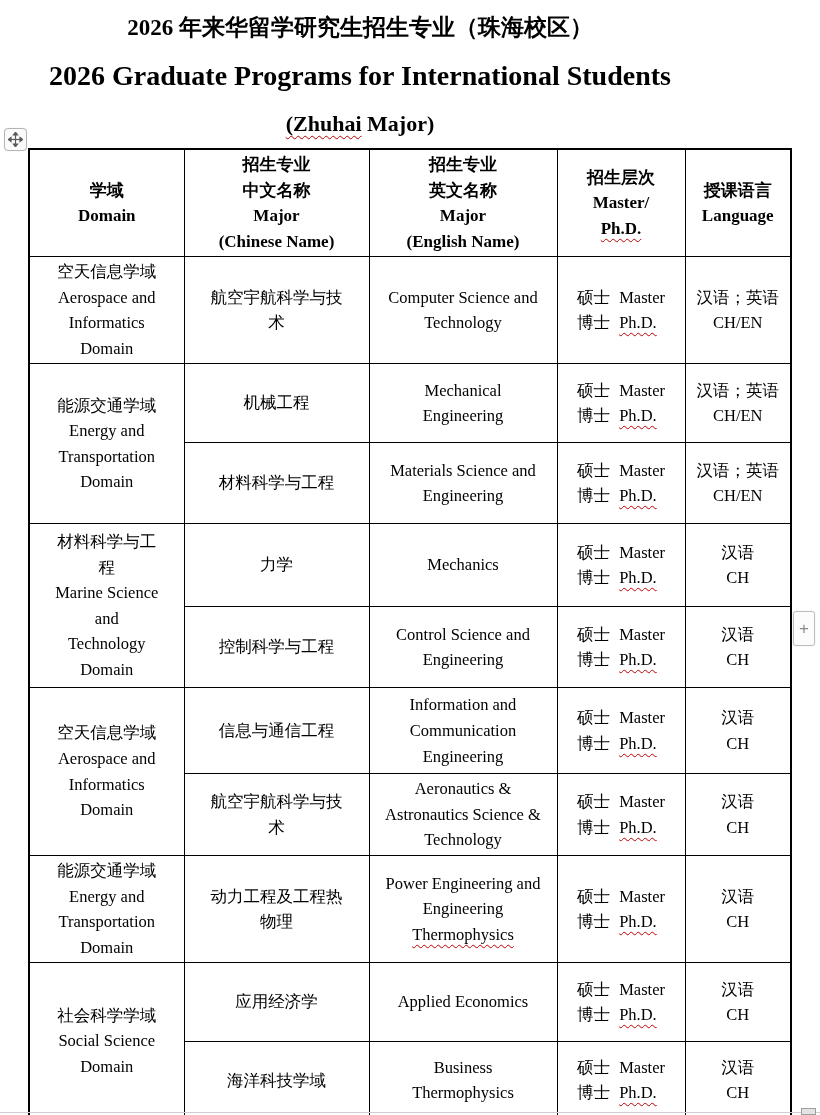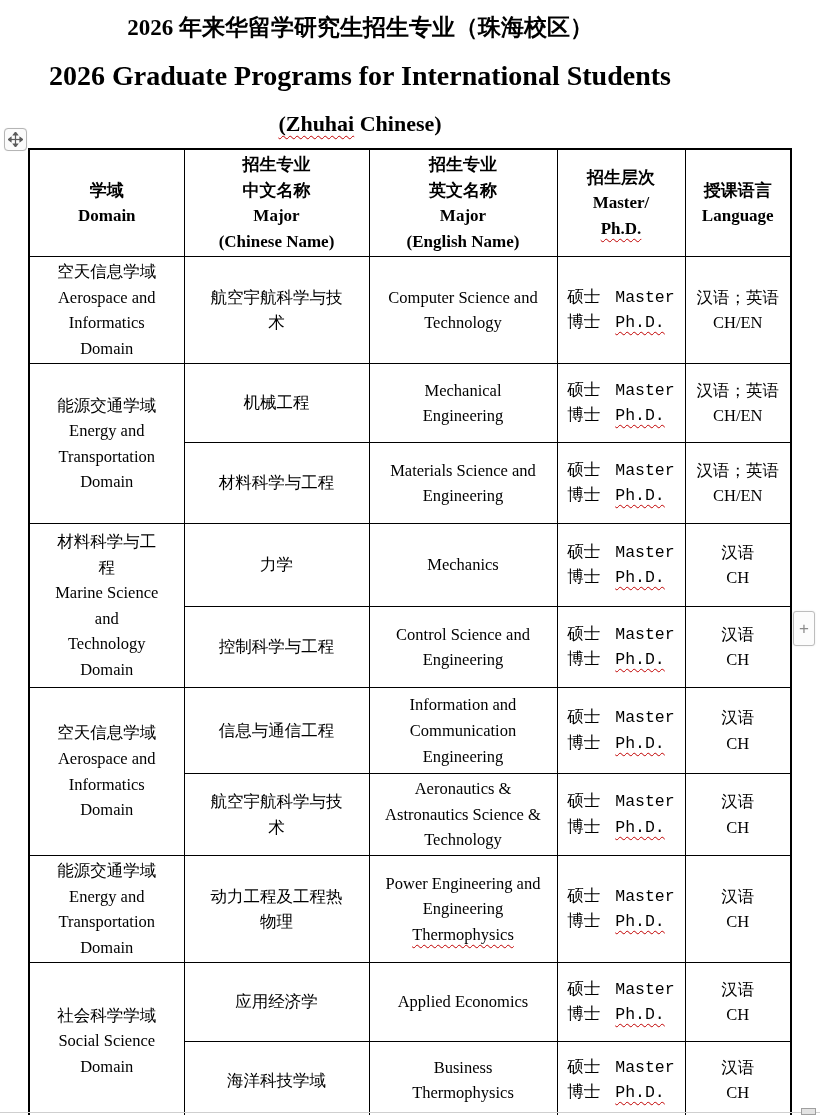--- a/index.html
+++ b/index.html
@@ -35,21 +35,21 @@
     vertical-align: middle; text-align: center;
     padding: 2px 25px;
     font-size: 16.5px; line-height: 1.55;
     overflow: hidden;
   }
   .programs th { font-weight: bold; font-size: 17px; line-height: 1.5; padding: 2px 5px; }
   td.cell-major-zh { padding: 2px 20px; }
   td.cell-major-en { padding: 2px 13px; }
   td.cell-level    { padding: 2px 4px; }
   td.cell-lang     { padding: 2px 4px; }
-  .level-wrap { display: inline-block; text-align: left; word-spacing: 5px; font-family: Liberation Mono, monospace; }
+  .level-wrap { display: inline-block; text-align: left; word-spacing: 5px; }
 
   
   .move-handle {
     position: absolute; left: 4px; top: 128px; width: 23px; height: 23px;
     border: 1px solid #b5b5b5; border-radius: 4px; background: #fbfbfb;
     display: flex; align-items: center; justify-content: center;
     box-shadow: 0 0 1px rgba(0,0,0,.12);
   }
 
   
@@ -67,21 +67,21 @@
   .hscroll-line { position: absolute; left: 0; top: 1112px; width: 820px; height: 1px; background: #cfcfcf; }
   .scroll-corner { position: absolute; left: 801px; top: 1108px; width: 15px; height: 7px; background: #e3e3e3; border: 1px solid #9f9f9f; }
 </style>
 </head>
 <body>
 
 <div class="page">
 
   <div class="title t-zh">2026 年来华留学研究生招生专业（珠海校区）</div>
   <div class="title t-en">2026 Graduate Programs for International Students</div>
-  <div class="title t-campus"><span class="sq">(Zhuhai</span><span> Chinese)</span></div>
+  <div class="title t-campus"><span class="sq">(Zhuhai</span><span> Major)</span></div>
 
   <div class="move-handle">
     <span style="display:flex">
       <svg width="15" height="15" viewBox="0 0 16 16">
         <g stroke="#5a5a5a" stroke-width="1.3" fill="#5a5a5a">
           <line x1="8" y1="3" x2="8" y2="13"></line>
           <line x1="3" y1="8" x2="13" y2="8"></line>
           <path d="M8 0.2 L10.2 3.2 L5.8 3.2 Z"></path>
           <path d="M8 15.8 L10.2 12.8 L5.8 12.8 Z"></path>
           <path d="M0.2 8 L3.2 5.8 L3.2 10.2 Z"></path>

